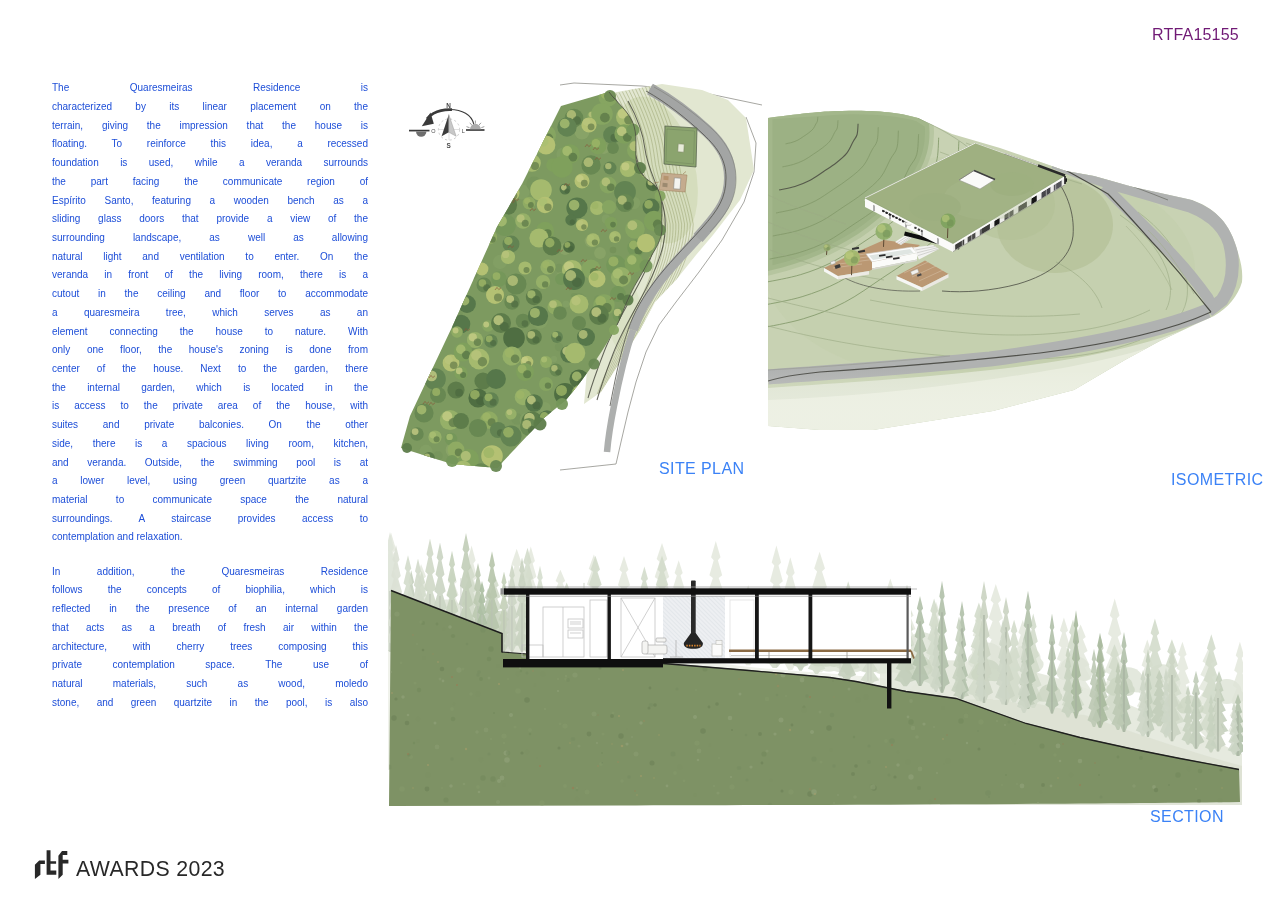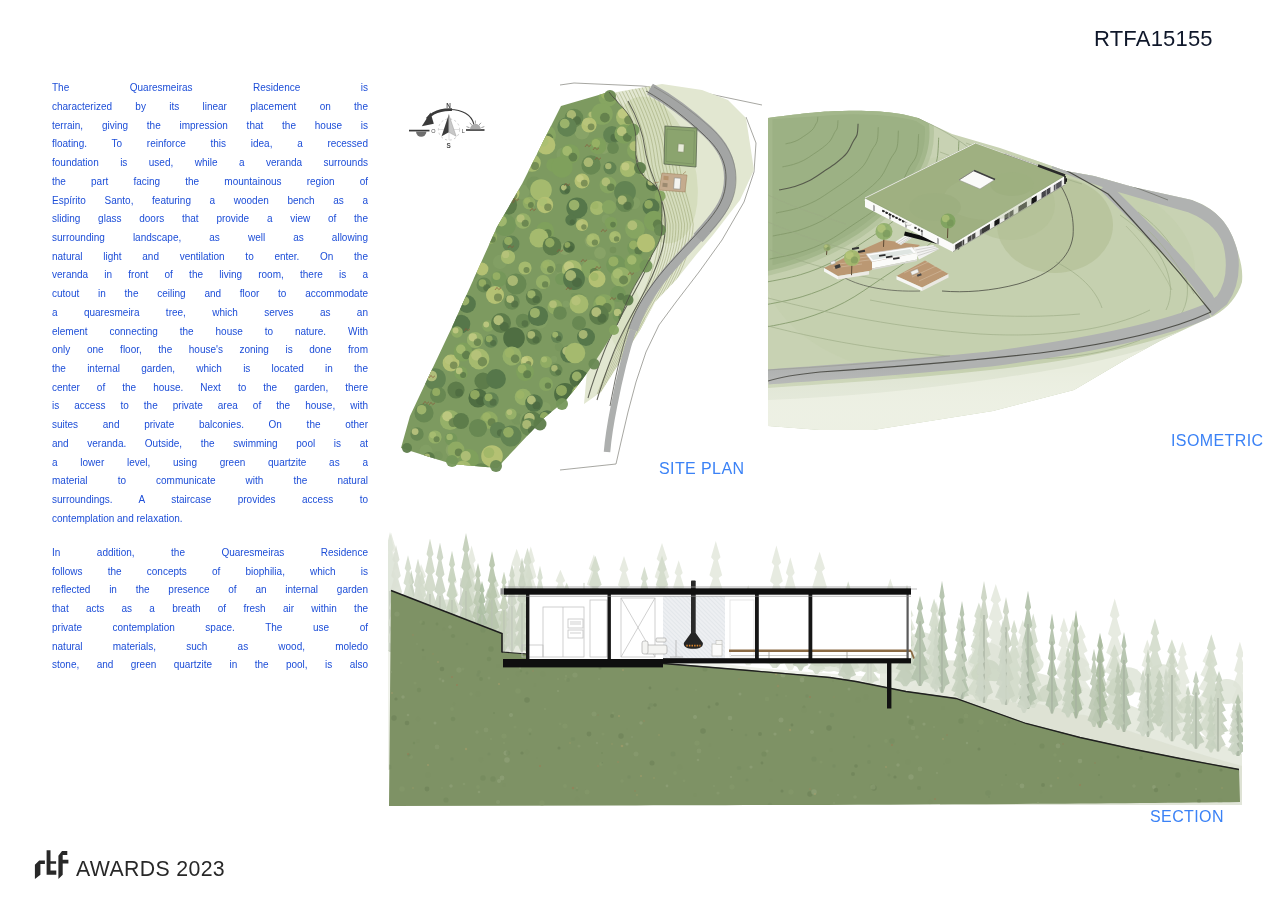--- a/index.html
+++ b/index.html
@@ -1,62 +1,64 @@
 <!DOCTYPE html>
 <html><head><meta charset="utf-8"><title>Quaresmeiras Residence</title><style>
 *{margin:0;padding:0;box-sizing:border-box}
 html,body{width:1273px;height:900px;background:#ffffff;font-family:"Liberation Sans",sans-serif;position:relative;overflow:hidden}
-#rtfa{position:absolute;left:1094px;top:26px;width:90px;font-size:22px;color:#0f172a;letter-spacing:0.2px}
+#rtfa{position:absolute;left:1152px;top:26px;width:90px;font-size:16px;color:#701a75;letter-spacing:0.2px}
 #col{position:absolute;left:52px;top:79.2px;width:316px;font-size:10px;color:#1d4ed8}
 .jl{height:18.72px;line-height:18.72px;text-align:justify;text-align-last:justify;white-space:nowrap}
 .jl.last{text-align-last:left}
 .pgap{height:15.6px}
 .plabel{position:absolute;font-size:16px;color:#3b82f6;letter-spacing:0.4px}
 #lbl-site{left:659px;top:460px}
-#lbl-iso{left:1171px;top:432px}
+#lbl-iso{left:1171px;top:471px}
 #lbl-sec{left:1150px;top:808px}
 #logo{position:absolute;left:29px;top:846px}
 svg{position:absolute;display:block}
 #svg-site{left:388px;top:75px}
 #svg-iso{left:768px;top:105px}
 #svg-sec{left:388px;top:530px}
 </style></head><body>
 
 <div id="rtfa">RTFA15155</div>
 
 <div id="col">
 <div class="jl">The Quaresmeiras Residence is</div>
 <div class="jl">characterized by its linear placement on the</div>
 <div class="jl">terrain, giving the impression that the house is</div>
 <div class="jl">floating. To reinforce this idea, a recessed</div>
 <div class="jl">foundation is used, while a veranda surrounds</div>
-<div class="jl">the part facing the mountainous region of</div>
+<div class="jl">the part facing the communicate region of</div>
 <div class="jl">Espírito Santo, featuring a wooden bench as a</div>
 <div class="jl">sliding glass doors that provide a view of the</div>
 <div class="jl">surrounding landscape, as well as allowing</div>
 <div class="jl">natural light and ventilation to enter. On the</div>
 <div class="jl">veranda in front of the living room, there is a</div>
 <div class="jl">cutout in the ceiling and floor to accommodate</div>
 <div class="jl">a quaresmeira tree, which serves as an</div>
 <div class="jl">element connecting the house to nature. With</div>
 <div class="jl">only one floor, the house's zoning is done from</div>
+<div class="jl">center of the house. Next to the garden, there</div>
 <div class="jl">the internal garden, which is located in the</div>
-<div class="jl">center of the house. Next to the garden, there</div>
 <div class="jl">is access to the private area of the house, with</div>
 <div class="jl">suites and private balconies. On the other</div>
+<div class="jl">side, there is a spacious living room, kitchen,</div>
 <div class="jl">and veranda. Outside, the swimming pool is at</div>
 <div class="jl">a lower level, using green quartzite as a</div>
-<div class="jl">material to communicate with the natural</div>
+<div class="jl">material to communicate space the natural</div>
 <div class="jl">surroundings. A staircase provides access to</div>
 <div class="jl last">contemplation and relaxation.</div>
 <div class="pgap"></div>
 <div class="jl">In addition, the Quaresmeiras Residence</div>
 <div class="jl">follows the concepts of biophilia, which is</div>
 <div class="jl">reflected in the presence of an internal garden</div>
 <div class="jl">that acts as a breath of fresh air within the</div>
+<div class="jl">architecture, with cherry trees composing this</div>
 <div class="jl">private contemplation space. The use of</div>
 <div class="jl">natural materials, such as wood, moledo</div>
 <div class="jl">stone, and green quartzite in the pool, is also</div>
 </div>
 <svg id="svg-site" width="380" height="402" viewBox="388 75 380 402">
 
 <g fill="none" stroke="#90908a" stroke-width="0.8">
 <path d="M574,83 L642,86 L700,92 L762,105"></path>
 <path d="M560,85 L574,83"></path>
 <path d="M746,117 L756,143 L754,172 L744,202 L722,240 L699,272 L676,302 L659,325 L646,352 L636,382 L628,412 L621,442 L616,464"></path>

